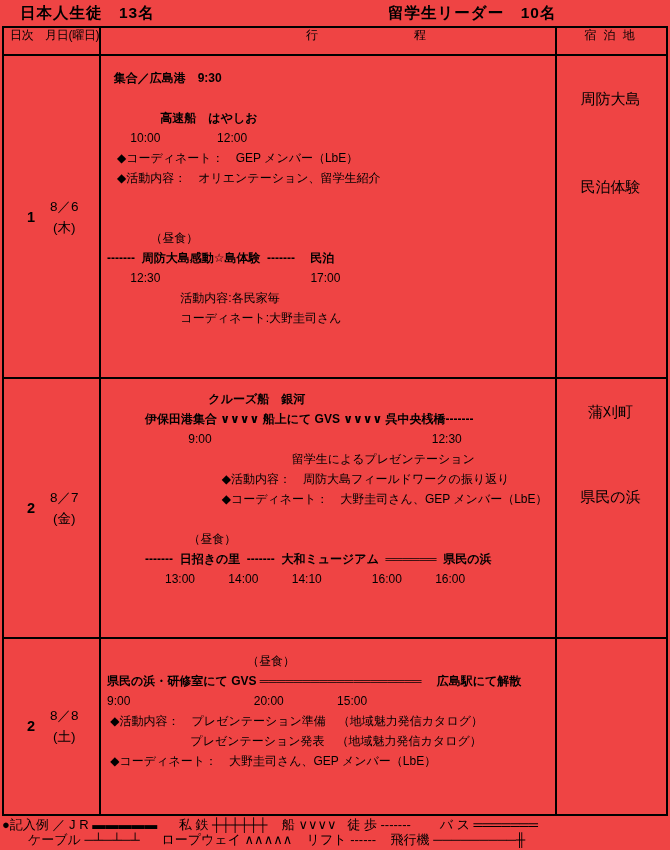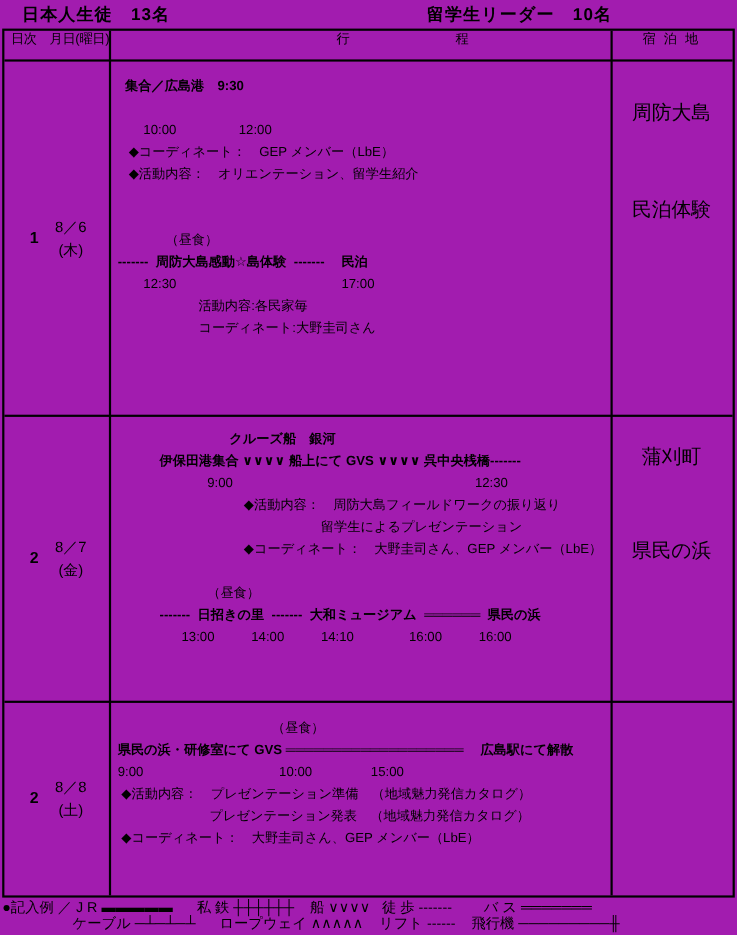--- a/index.html
+++ b/index.html
@@ -1,16 +1,16 @@
 <!DOCTYPE html>
 <html><head>
 <meta charset="utf-8">
 <style>
   html,body{margin:0;padding:0;background:#fff;}
-  .page{position:relative;width:670px;height:850px;background:#a21caf;color:#000;
+  .page{position:relative;width:670px;height:850px;background:#ef4444;color:#000;
         font-family:"Liberation Sans","DejaVu Sans",sans-serif;overflow:hidden;}
   .title{position:absolute;top:3px;font-size:15.5px;font-weight:bold;letter-spacing:1px;}
   .title-left{left:20px;}
   .title-right{left:388px;}
   .tbl{position:absolute;left:2px;top:26px;width:662px;height:786px;border:2px solid #000;}
   .vl{position:absolute;top:0;bottom:0;width:2px;background:#000;}
   .v1{left:95px;}
   .v2{left:551px;}
   .hl{position:absolute;left:0;right:0;height:2px;background:#000;}
   .h1{top:26px;} .h2{top:349px;} .h3{top:609px;}
@@ -22,26 +22,26 @@
   .r2{top:351px;height:258px;}
   .r3{top:611px;height:173px;}
   .daycol{position:absolute;left:0;width:95px;display:flex;align-items:center;}
   .daynum{margin-left:23px;font-size:14.5px;font-weight:bold;}
   .datebox{margin-left:15px;text-align:center;font-size:13.5px;line-height:21px;}
   .itin{position:absolute;left:97px;width:454px;box-sizing:border-box;padding:12px 0 0 6px;overflow:hidden;}
   .itin.r2{padding-top:10px;padding-left:44px;}
   .ln{height:20px;line-height:20px;white-space:pre;font-size:12px;}
   .ln.b{font-weight:bold;}
   .lodge{position:absolute;left:553px;width:107px;}
-  .lg{position:absolute;left:0;width:100%;text-align:center;font-size:18px;}
+  .lg{position:absolute;left:0;width:100%;text-align:center;font-size:15px;}
   .lodge.r1 .lga{top:34px;}  .lodge.r1 .lgb{top:122px;}
   .lodge.r2 .lga{top:24px;}  .lodge.r2 .lgb{top:109px;}
   .legend{position:absolute;left:2px;top:817px;font-size:13px;}
   .leg1{white-space:pre;height:15px;line-height:15px;}
-  .leg2{white-space:pre;margin-left:64px;height:15px;line-height:15px;}
+  .leg2{white-space:pre;margin-left:26px;height:15px;line-height:15px;}
 </style>
 </head>
 <body>
 
 <div class="page">
 
   <span class="title title-left">日本人生徒　13名</span>
   <span class="title title-right">留学生リーダー　10名</span>
 
   <div class="tbl">
@@ -58,20 +58,21 @@
     <div class="daycol r1">
       <span class="daynum">1</span>
       <span class="datebox">
         <span>8／6</span><br>
         <span>(木)</span>
       </span>
     </div>
     <div class="itin r1">
         <div class="ln b">  集合／広島港　9:30</div>
         <div class="ln"></div>
+        <div class="ln b">                高速船　はやしお</div>
         <div class="ln">       10:00                 12:00</div>
         <div class="ln">   ◆コーディネート：　GEP メンバー（LbE）</div>
         <div class="ln">   ◆活動内容：　オリエンテーション、留学生紹介</div>
         <div class="ln"></div>
         <div class="ln"></div>
         <div class="ln">             （昼食）</div>
         <div class="ln b">-------  周防大島感動☆島体験  -------　 民泊</div>
         <div class="ln">       12:30                                             17:00</div>
         <div class="ln">                      活動内容:各民家毎</div>
         <div class="ln">                      コーディネート:大野圭司さん</div>
@@ -85,22 +86,22 @@
       <span class="daynum">2</span>
       <span class="datebox">
         <span>8／7</span><br>
         <span>(金)</span>
       </span>
     </div>
     <div class="itin r2">
         <div class="ln b">                   クルーズ船　銀河</div>
         <div class="ln b">伊保田港集合 ∨∨∨∨ 船上にて GVS ∨∨∨∨ 呉中央桟橋-------</div>
         <div class="ln">             9:00                                                                  12:30</div>
+        <div class="ln">                                            留学生によるプレゼンテーション</div>
         <div class="ln">                       ◆活動内容：　周防大島フィールドワークの振り返り</div>
-        <div class="ln">                                            留学生によるプレゼンテーション</div>
         <div class="ln">                       ◆コーディネート：　大野圭司さん、GEP メンバー（LbE）</div>
         <div class="ln"></div>
         <div class="ln">             （昼食）</div>
         <div class="ln b">-------  日招きの里  -------  大和ミュージアム  ══════  県民の浜</div>
         <div class="ln">      13:00          14:00          14:10               16:00          16:00</div>
       </div>
     <div class="lodge r2">
       <div class="lg lga">蒲刈町</div>
       <div class="lg lgb">県民の浜</div>
     </div>
@@ -108,21 +109,21 @@
     <div class="daycol r3">
       <span class="daynum">2</span>
       <span class="datebox">
         <span>8／8</span><br>
         <span>(土)</span>
       </span>
     </div>
     <div class="itin r3">
         <div class="ln">                                          （昼食）</div>
         <div class="ln b">県民の浜・研修室にて GVS ═══════════════════　 広島駅にて解散</div>
-        <div class="ln">9:00                                     10:00                15:00</div>
+        <div class="ln">9:00                                     20:00                15:00</div>
         <div class="ln"> ◆活動内容：　プレゼンテーション準備　（地域魅力発信カタログ）</div>
         <div class="ln">                         プレゼンテーション発表　（地域魅力発信カタログ）</div>
         <div class="ln"> ◆コーディネート：　大野圭司さん、GEP メンバー（LbE）</div>
       </div>
     <div class="lodge r3">
       <div class="lg lga"></div>
       <div class="lg lgb"></div>
     </div>
   </div>
 

